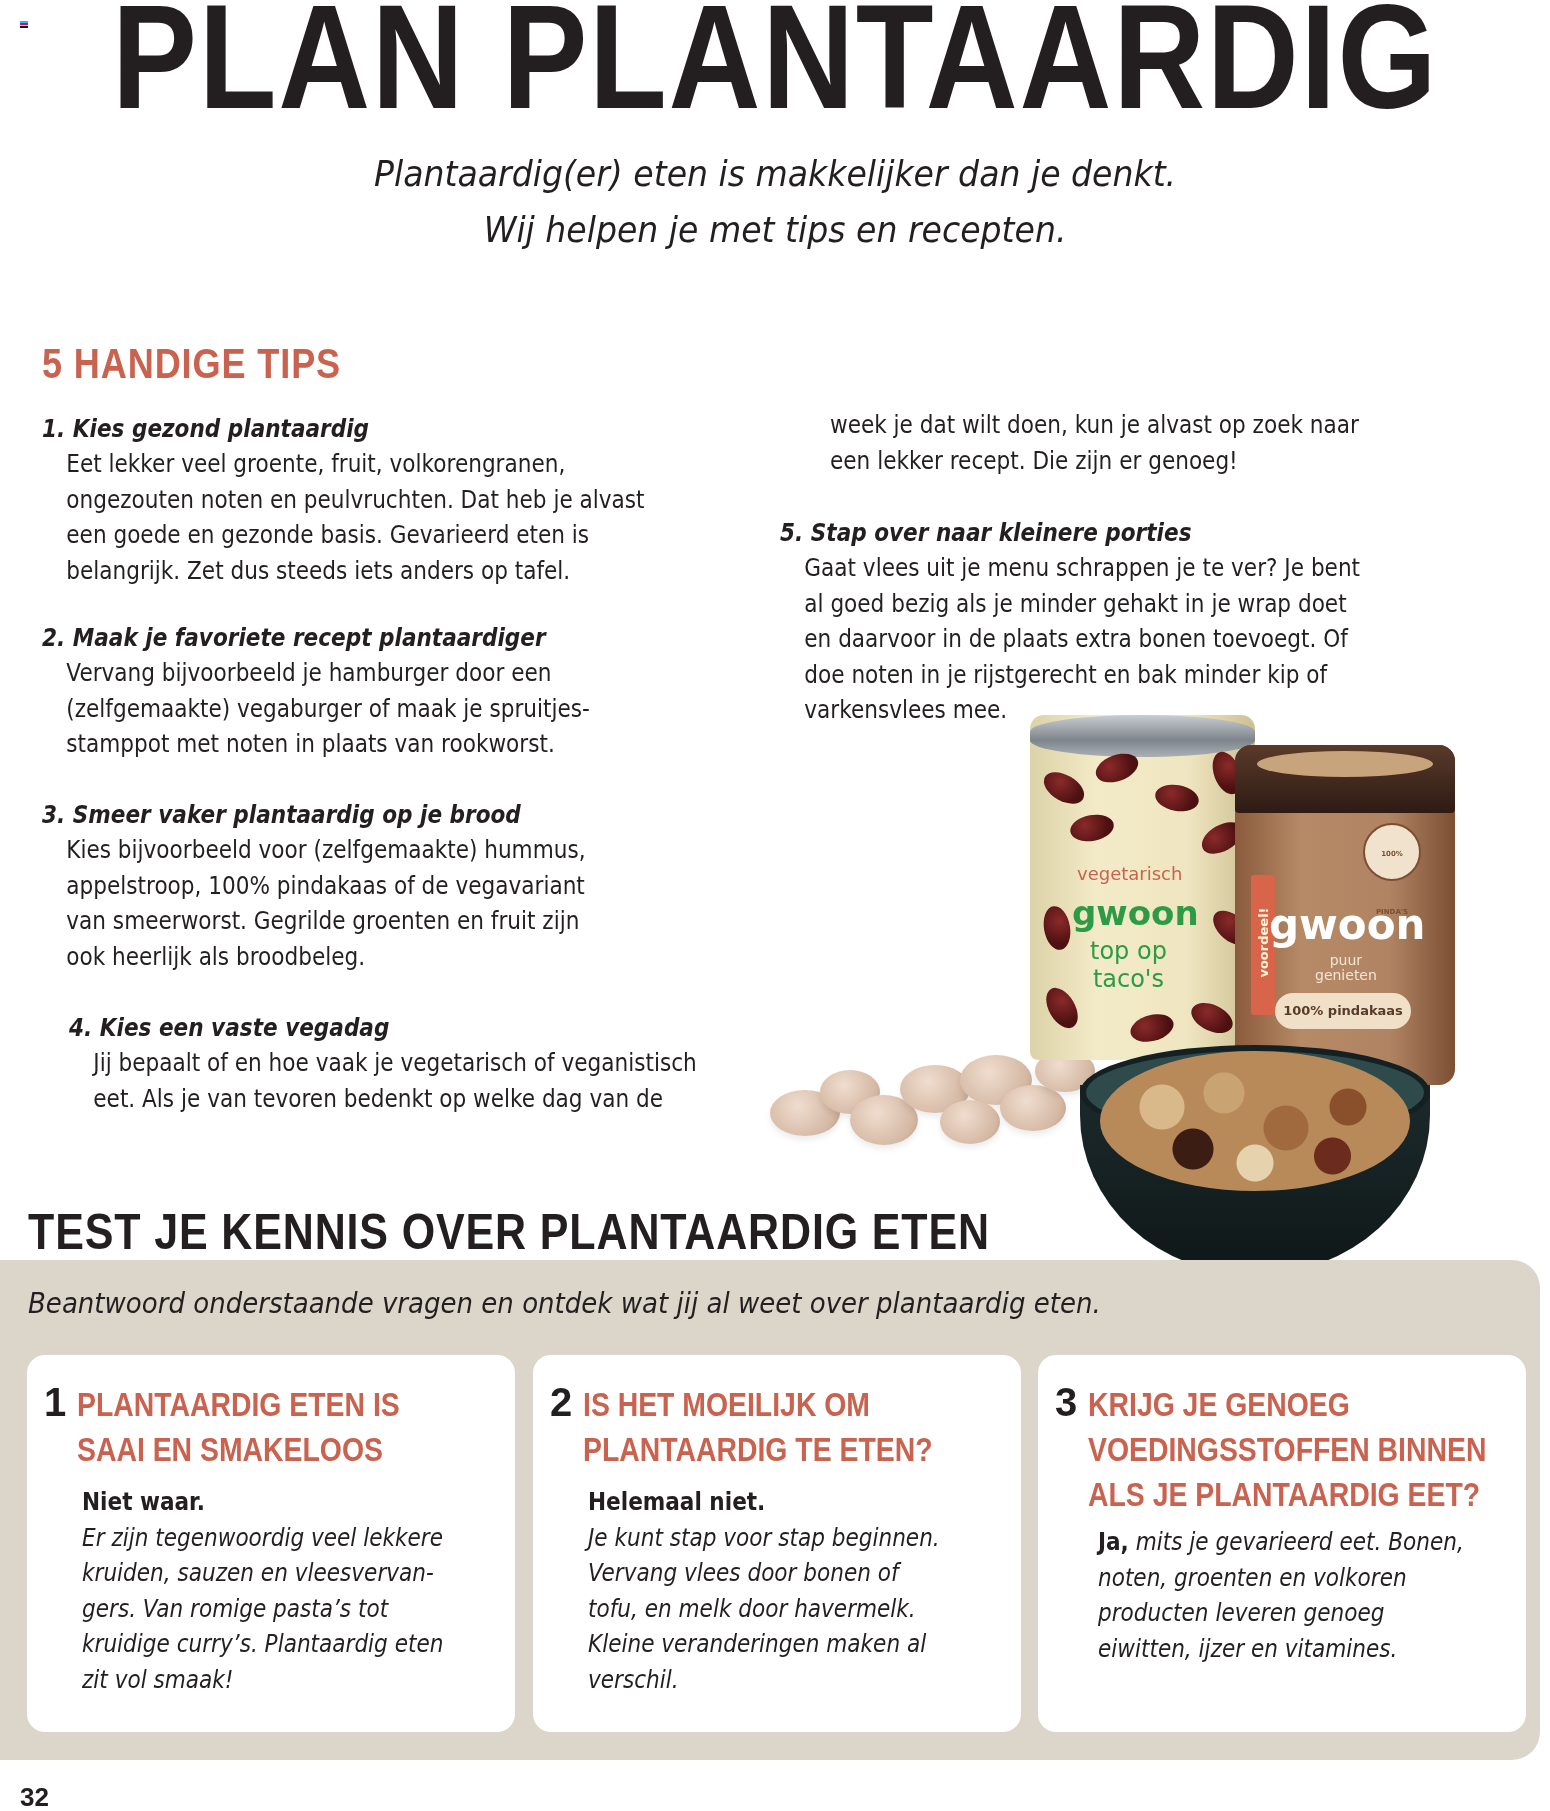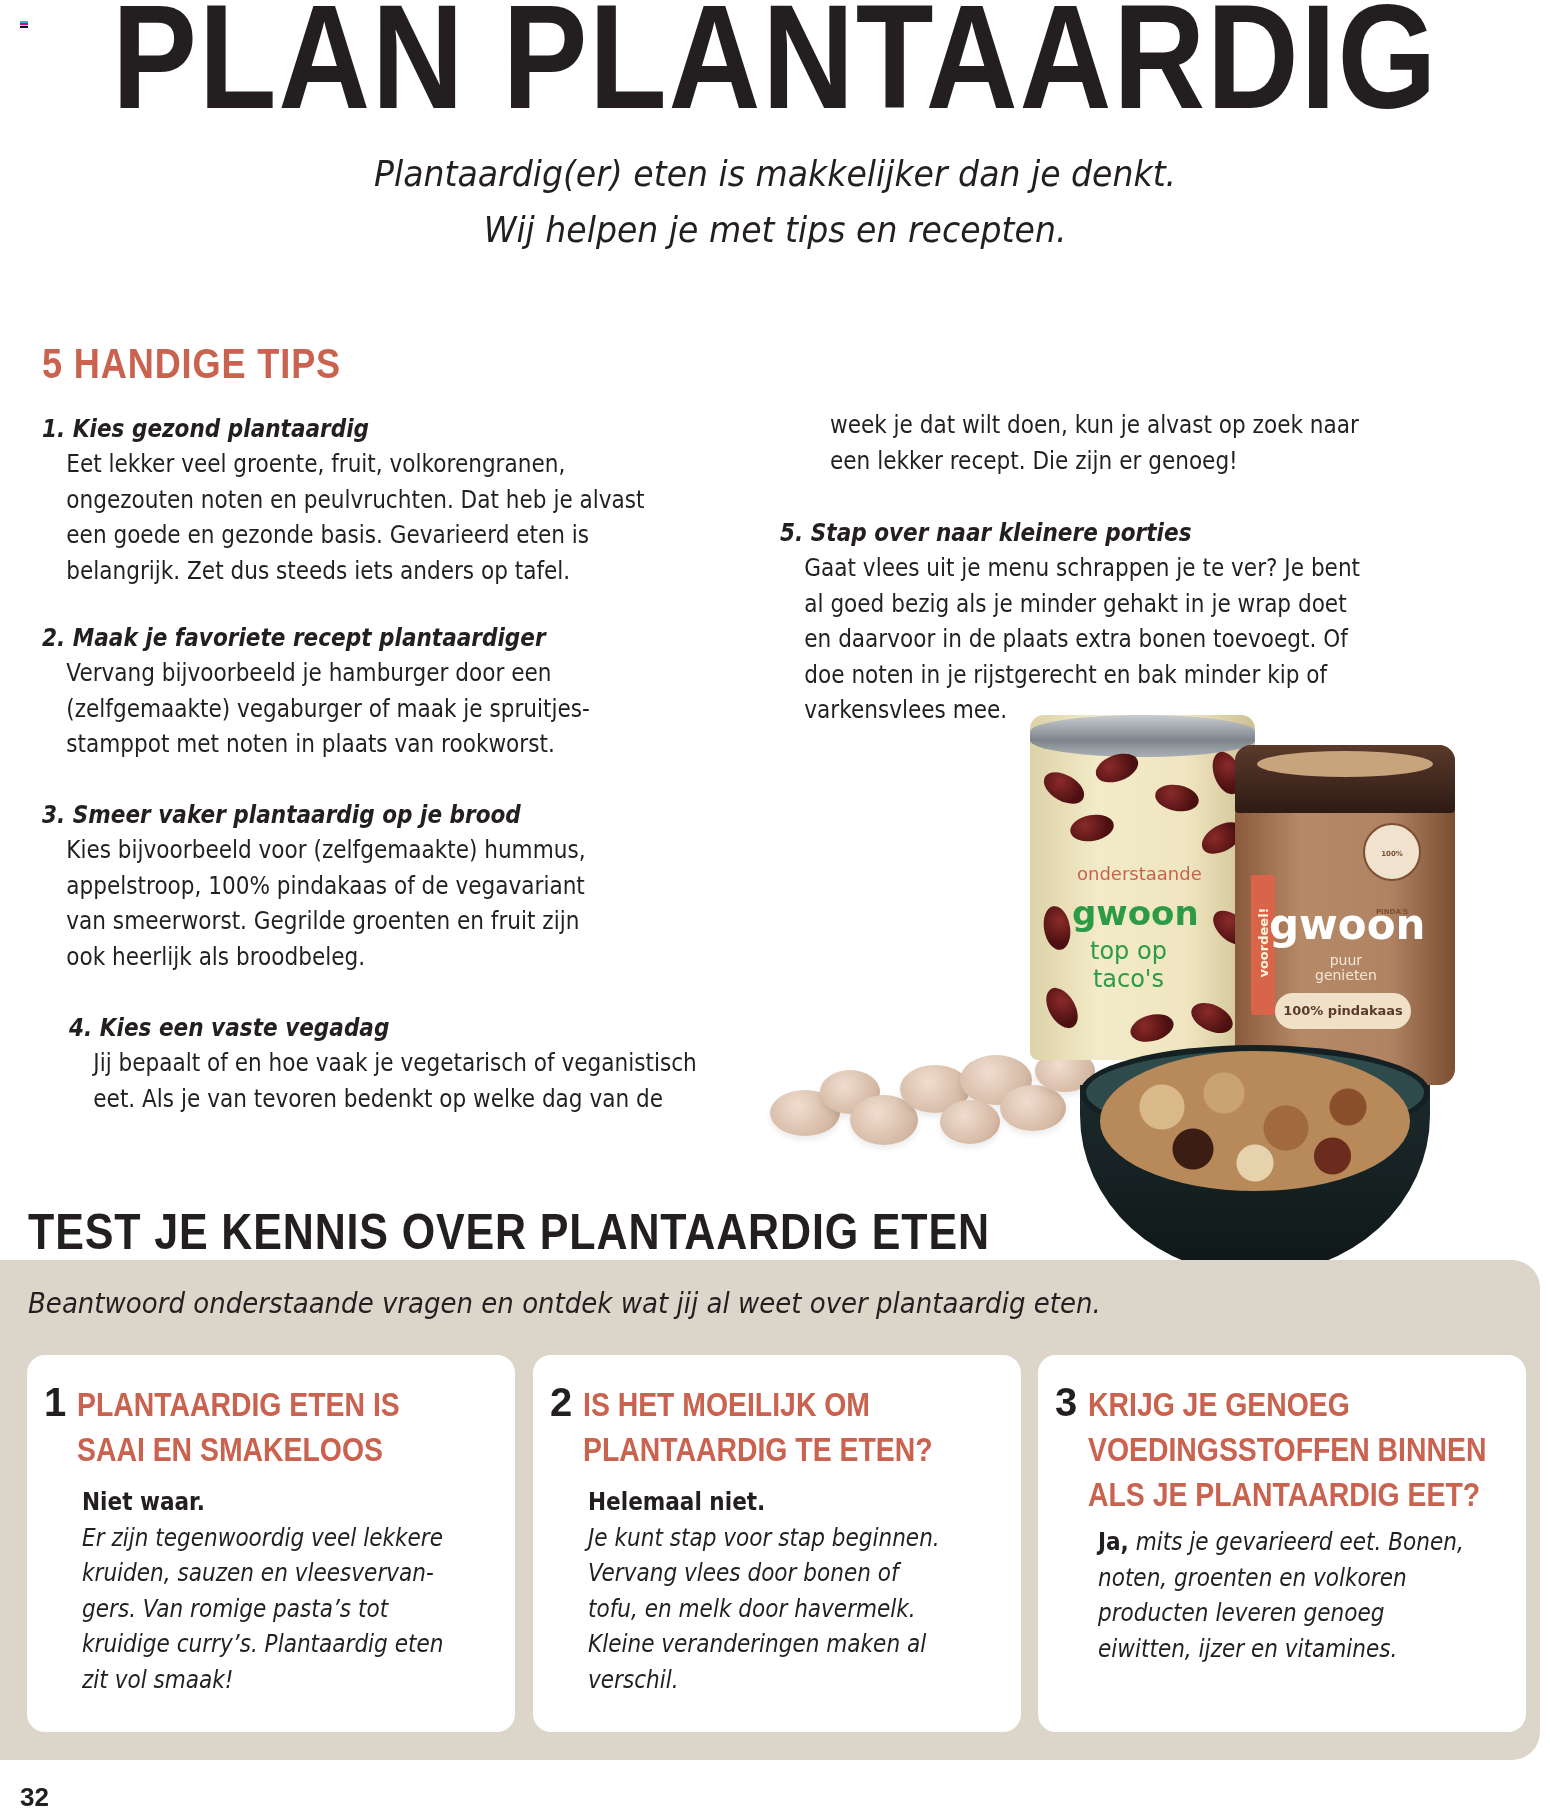--- a/index.html
+++ b/index.html
@@ -189,21 +189,21 @@
     <div class="bean" style="left:65px; top:40px; transform:rotate(-20deg);"></div>
     <div class="bean" style="left:125px; top:70px; transform:rotate(10deg);"></div>
     <div class="bean" style="left:175px; top:45px; transform:rotate(70deg);"></div>
     <div class="bean" style="left:40px; top:100px; transform:rotate(-10deg);"></div>
     <div class="bean" style="left:170px; top:110px; transform:rotate(-30deg);"></div>
     <div class="bean" style="left:5px; top:200px; transform:rotate(80deg);"></div>
     <div class="bean" style="left:180px; top:200px; transform:rotate(40deg);"></div>
     <div class="bean" style="left:10px; top:280px; transform:rotate(60deg);"></div>
     <div class="bean" style="left:100px; top:300px; transform:rotate(-15deg);"></div>
     <div class="bean" style="left:160px; top:290px; transform:rotate(25deg);"></div>
-    <div class="can-label-small">onderstaande</div>
+    <div class="can-label-small">vegetarisch</div>
     <div class="can-brand">gwoon</div>
     <div class="can-tag">top op
 taco's</div>
   </div>
 
   <div class="jar">
     <div class="jar-lid">
       <div class="jar-lid-top"></div>
     </div>
     <div class="jar-badge">100% PINDA'S</div>

